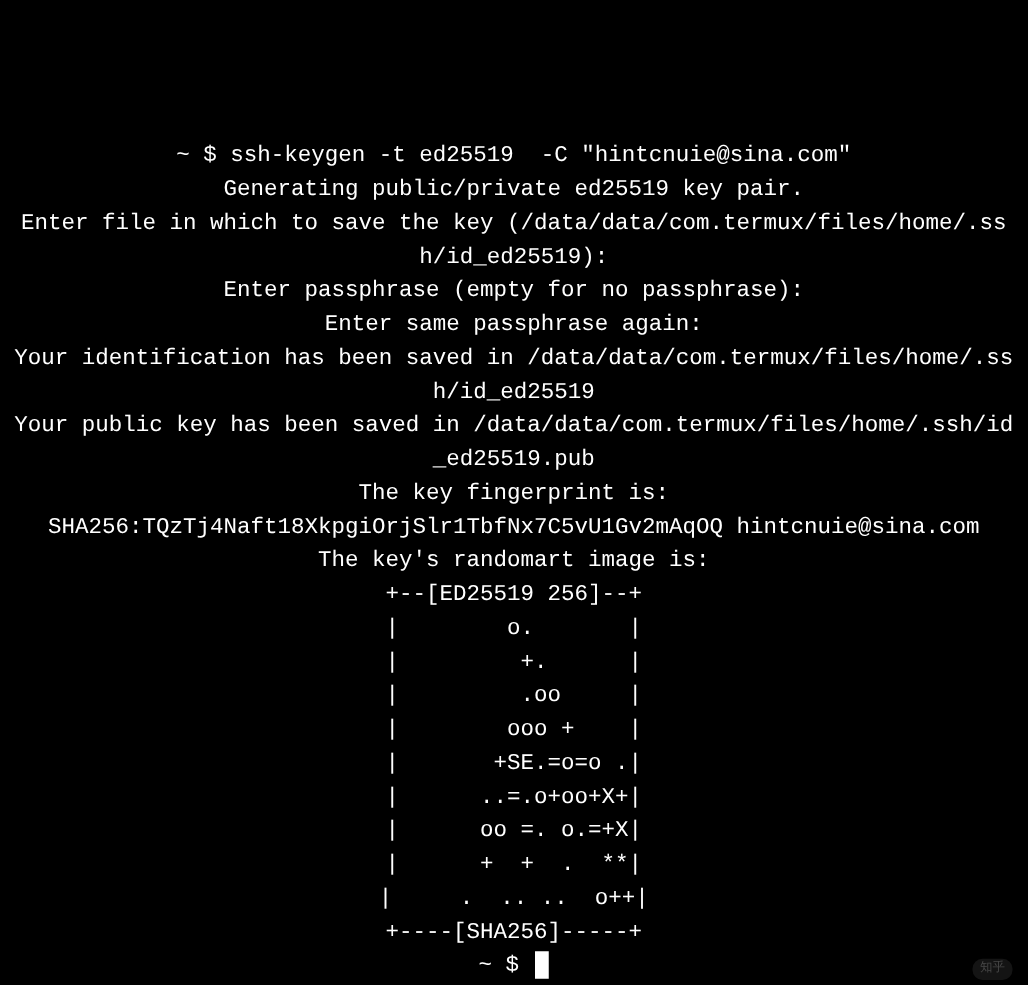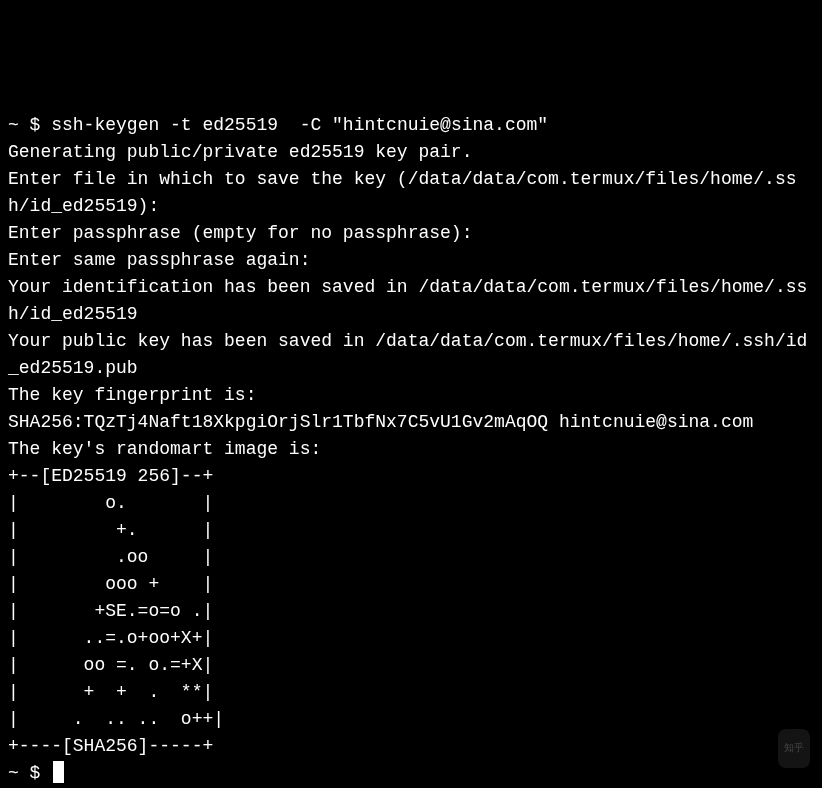--- a/index.html
+++ b/index.html
@@ -1,18 +1,19 @@
 <!DOCTYPE html>
 <html><head>
   <meta charset="utf-8">
   <style>
     * {
       margin: 0;
       padding: 0;
       box-sizing: border-box;
+      text-align: center;
     }
     body {
       background: #000000;
       color: #ffffff;
       font-family: "Menlo", "Monaco", "Consolas", "Courier New", monospace;
       font-size: 18px;
       line-height: 1.5;
       padding: 4px 8px;
       width: 822px;
       height: 788px;
@@ -29,26 +30,26 @@
     .cursor {
       display: inline-block;
       background: #ffffff;
       width: 11px;
       height: 22px;
       vertical-align: text-bottom;
       margin-left: 2px;
     }
     .watermark {
       position: absolute;
-      bottom: 20px;
+      bottom: 4px;
       right: 12px;
       background: rgba(50,50,50,0.4);
       color: rgba(120,120,120,0.5);
       font-size: 10px;
-      padding: 12px 6px;
+      padding: 1px 6px;
       border-radius: 8px;
     }
   </style>
 </head>
 <body>
 
 
 
 <div><span class="line"><span class="prompt-prefix">~ $ </span><span>ssh-keygen -t ed25519  -C "hintcnuie@sina.com"</span></span><span class="line">Generating public/private ed25519 key pair.</span><span class="line">Enter file in which to save the key (/data/data/com.termux/files/home/.ssh/id_ed25519):</span><span class="line">Enter passphrase (empty for no passphrase):</span><span class="line">Enter same passphrase again:</span><span class="line">Your identification has been saved in /data/data/com.termux/files/home/.ssh/id_ed25519</span><span class="line">Your public key has been saved in /data/data/com.termux/files/home/.ssh/id_ed25519.pub</span><span class="line">The key fingerprint is:</span><span class="line">SHA256:TQzTj4Naft18XkpgiOrjSlr1TbfNx7C5vU1Gv2mAqOQ hintcnuie@sina.com</span><span class="line">The key's randomart image is:</span><span class="line">+--[ED25519 256]--+</span><span class="line">|        o.       |</span><span class="line">|         +.      |</span><span class="line">|         .oo     |</span><span class="line">|        ooo +    |</span><span class="line">|       +SE.=o=o .|</span><span class="line">|      ..=.o+oo+X+|</span><span class="line">|      oo =. o.=+X|</span><span class="line">|      +  +  .  **|</span><span class="line">|     .  .. ..  o++|</span><span class="line">+----[SHA256]-----+</span><span class="line"><span class="prompt-prefix">~ $ </span><span class="cursor"></span></span></div>
 

